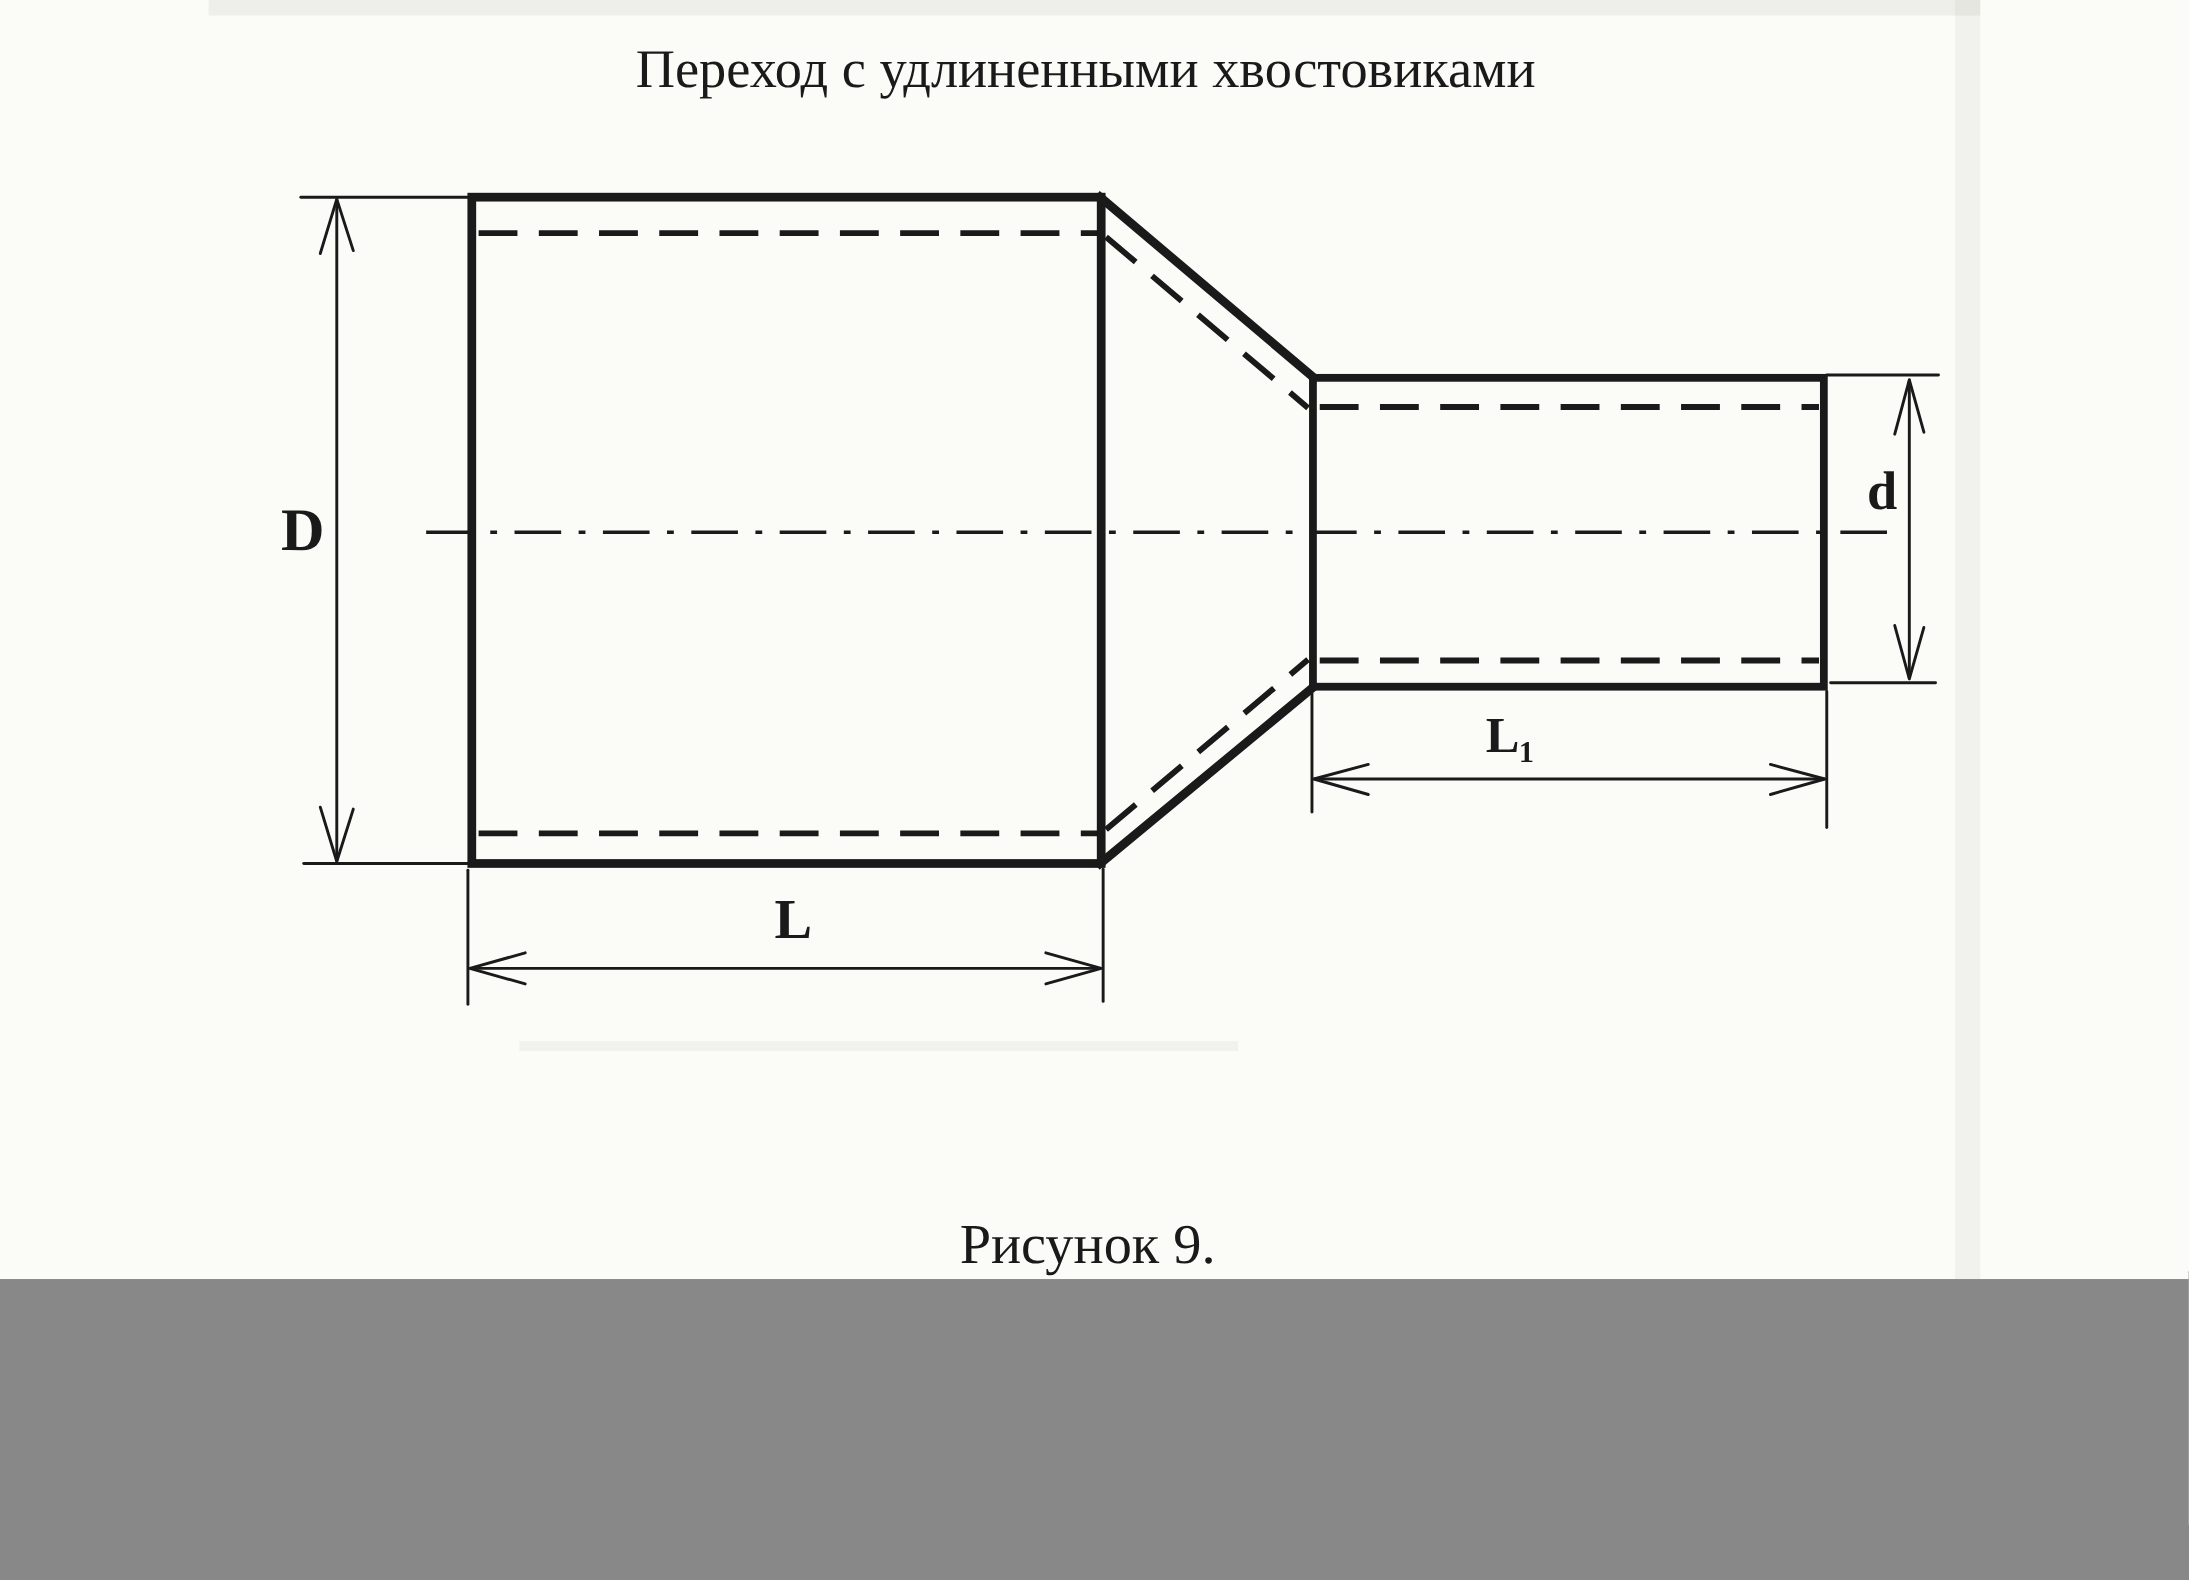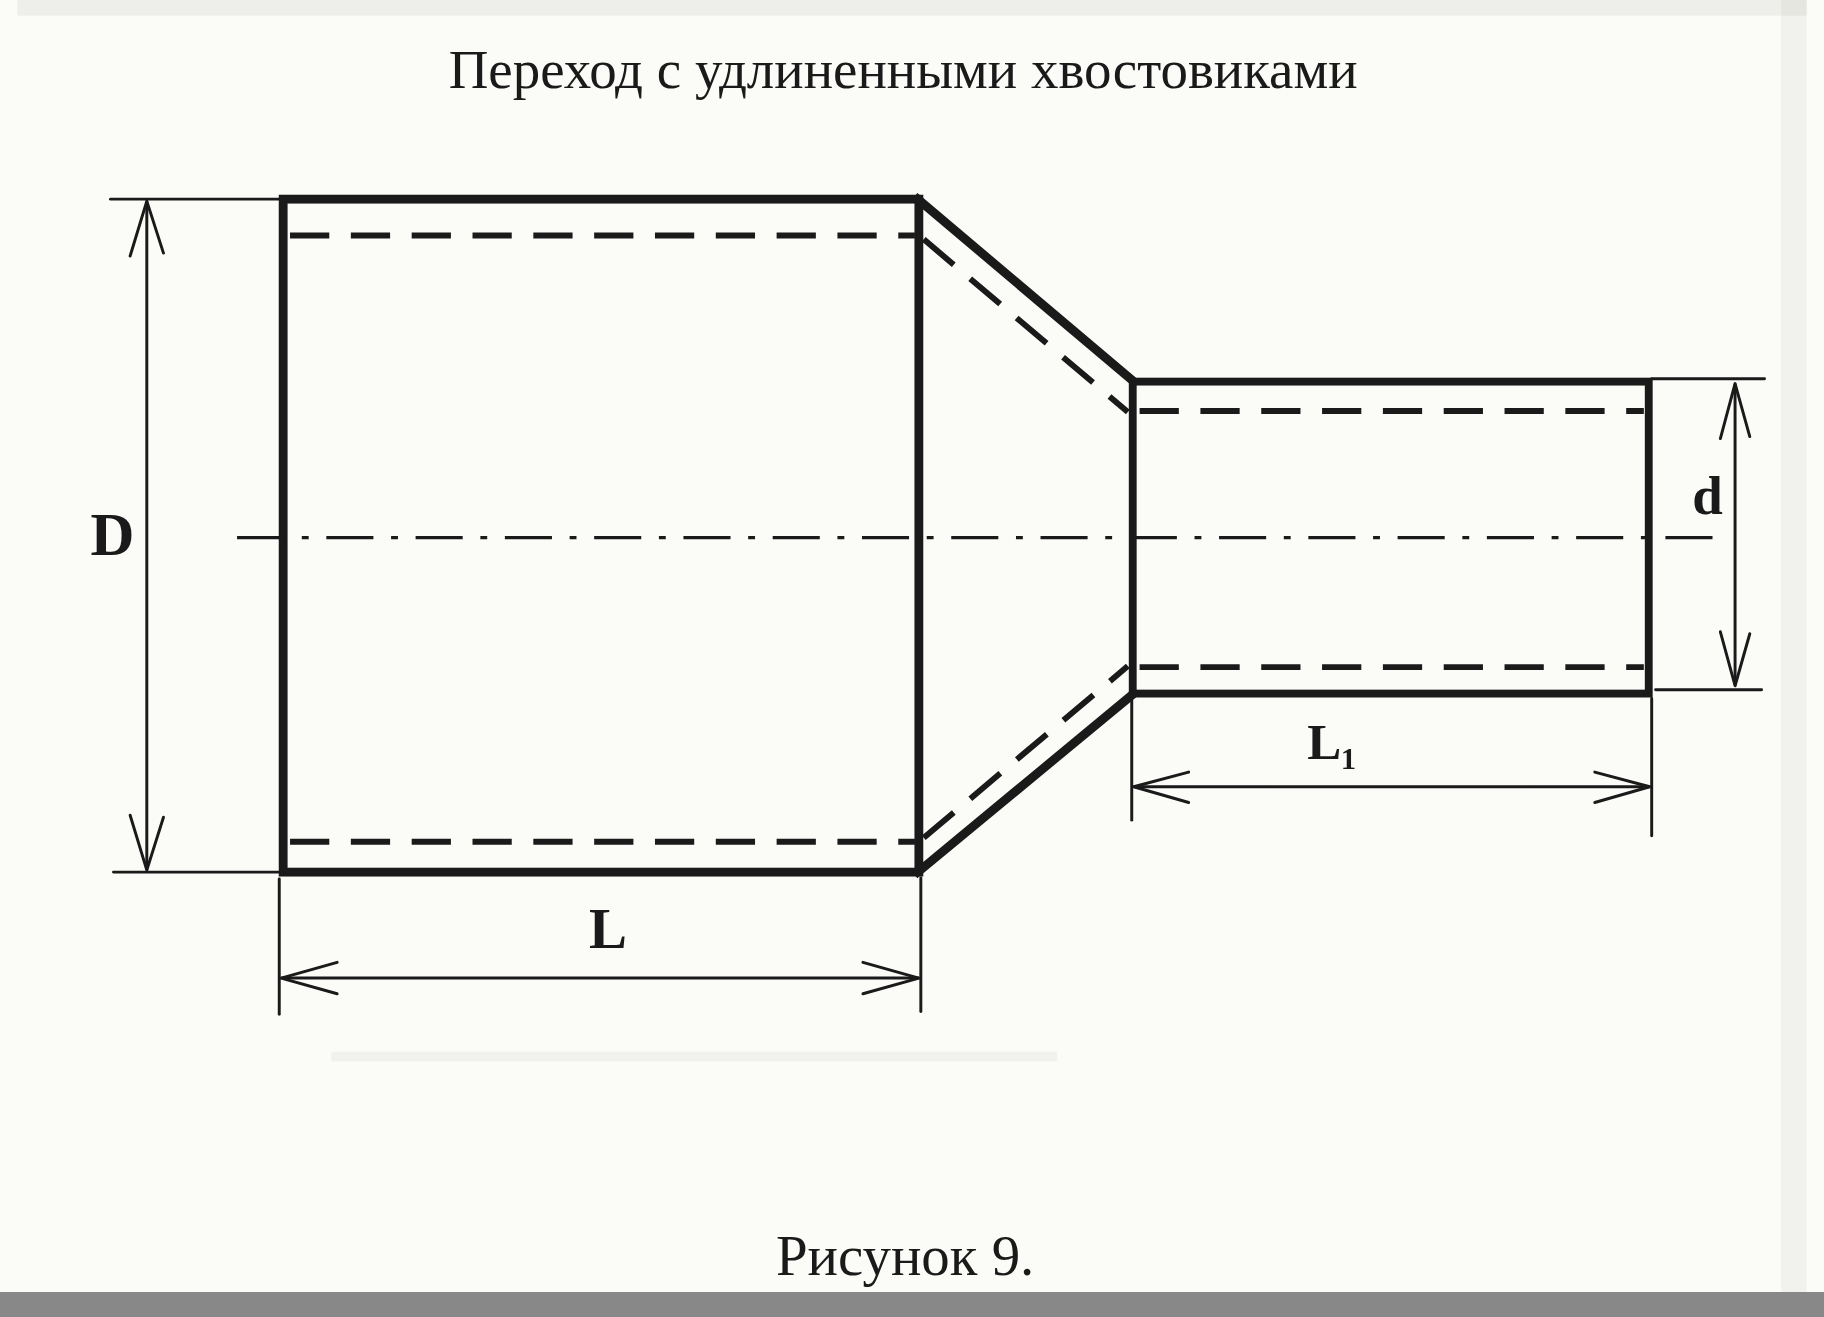--- a/index.html
+++ b/index.html
@@ -1,18 +1,18 @@
 <!DOCTYPE html>
 <html style="--ink: #1a1a1a; --paper: #fbfbf8;"><head>
 <meta charset="utf-8">
 <style>
   html,body{margin:0;padding:0;background:#888;}
   .page{
     position:relative;
-    width:1824px;height:1292px;
+    width:1824px;height:1066px;
     background:var(--paper,#fbfbf8);
     font-family:"Liberation Serif",serif;
     overflow:hidden;
   }
   .page svg{position:absolute;left:0;top:0;width:100%;height:100%;display:block;}
   .thick{stroke:var(--ink,#1a1a1a);stroke-width:9;fill:none;stroke-linecap:square;}
   .thick-sm{stroke:var(--ink,#1a1a1a);stroke-width:8;fill:none;stroke-linecap:square;}
   .bore{stroke:var(--ink,#1a1a1a);stroke-width:6;fill:none;stroke-dasharray:40 22;}
   .thin{stroke:var(--ink,#1a1a1a);stroke-width:3;fill:none;stroke-linecap:round;stroke-linejoin:round;}
   .centerline{stroke:var(--ink,#1a1a1a);stroke-width:3.5;fill:none;stroke-dasharray:48 18 7 18;}

